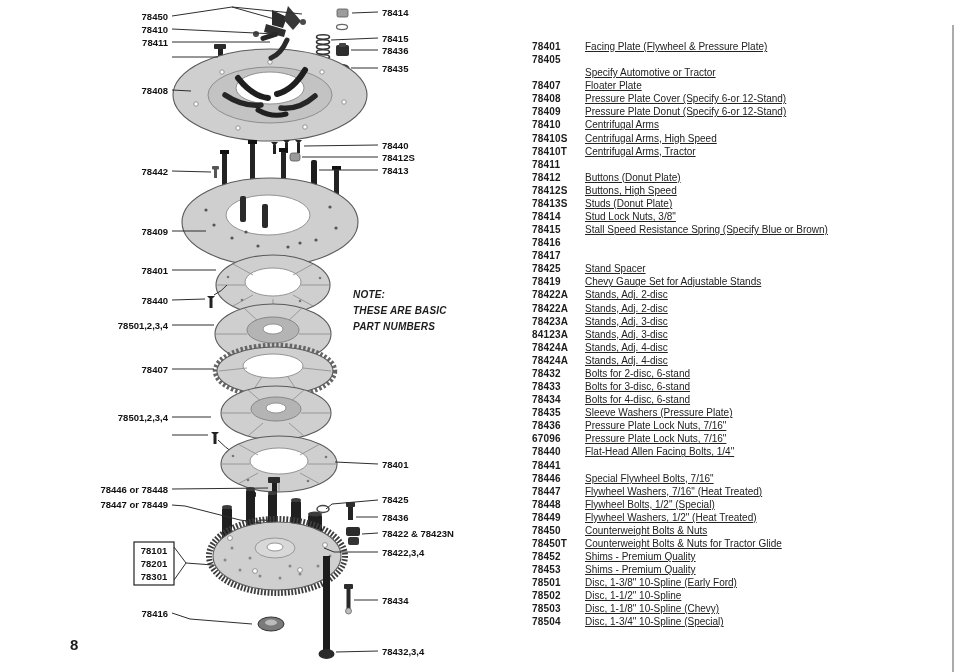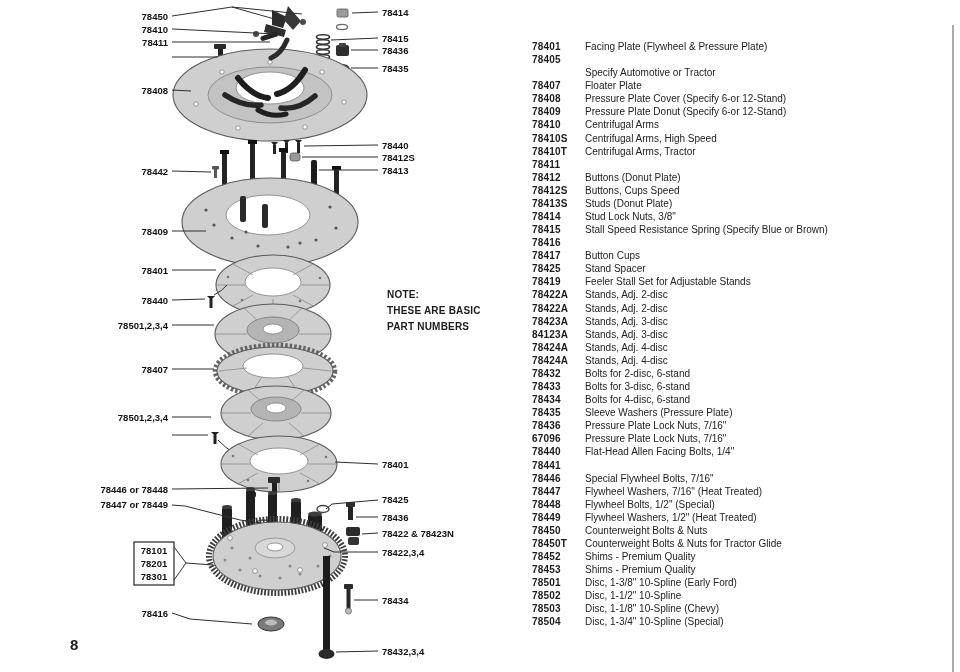--- a/index.html
+++ b/index.html
@@ -4,24 +4,24 @@
 <style>
   html,body{margin:0;padding:0;}
   body{
     width:960px;height:672px;position:relative;background:#ffffff;
     font-family:"Liberation Sans", sans-serif;color:#1c1c1c;overflow:hidden;
   }
   
   .parts-list{position:absolute;left:532px;top:40px;width:424px;}
   .part-row{display:flex;height:13.08px;line-height:13.08px;font-size:10px;}
   .part-num{width:53px;font-weight:bold;letter-spacing:.2px;}
-  .part-desc{flex:1;color:#222;}
+  .part-desc{flex:1;color:#222;text-decoration:underline;}
   
-  .note{position:absolute;left:387px;top:287px;font-size:10px;font-weight:bold;
-        line-height:16px;letter-spacing:.2px;}
+  .note{position:absolute;left:353px;top:287px;font-size:10px;font-weight:bold;
+        line-height:16px;letter-spacing:.2px;font-style:italic;}
   
   .page-num{position:absolute;left:70px;top:636px;font-size:15px;font-weight:bold;}
   
   .page-edge{position:absolute;left:952px;top:25px;width:2px;height:647px;background:#ababab;}
   
   svg{position:absolute;left:0;top:0;font-family:"Liberation Sans", sans-serif;}
   svg text{font-size:9.5px;font-weight:bold;fill:#111;}
   .lead{stroke:#2e2e2e;stroke-width:1;fill:none;}
   .plate{fill:#cfcfcf;stroke:#5a5a5a;stroke-width:1.1;}
   .hole{fill:#ffffff;stroke:#8a8a8a;stroke-width:.9;}
@@ -409,21 +409,21 @@
     <span class="part-num">78411</span>
   </div>
 
   <div class="part-row">
     <span class="part-num">78412</span>
     <span class="part-desc">Buttons (Donut Plate)</span>
   </div>
 
   <div class="part-row">
     <span class="part-num">78412S</span>
-    <span class="part-desc">Buttons, Cups Speed</span>
+    <span class="part-desc">Buttons, High Speed</span>
   </div>
 
   <div class="part-row">
     <span class="part-num">78413S</span>
     <span class="part-desc">Studs (Donut Plate)</span>
   </div>
 
   <div class="part-row">
     <span class="part-num">78414</span>
     <span class="part-desc">Stud Lock Nuts, 3/8"</span>
@@ -433,31 +433,30 @@
     <span class="part-num">78415</span>
     <span class="part-desc">Stall Speed Resistance Spring (Specify Blue or Brown)</span>
   </div>
 
   <div class="part-row">
     <span class="part-num">78416</span>
   </div>
 
   <div class="part-row">
     <span class="part-num">78417</span>
-    <span class="part-desc">Button Cups</span>
   </div>
 
   <div class="part-row">
     <span class="part-num">78425</span>
     <span class="part-desc">Stand Spacer</span>
   </div>
 
   <div class="part-row">
     <span class="part-num">78419</span>
-    <span class="part-desc">Feeler Stall Set for Adjustable Stands</span>
+    <span class="part-desc">Chevy Gauge Set for Adjustable Stands</span>
   </div>
 
   <div class="part-row">
     <span class="part-num">78422A</span>
     <span class="part-desc">Stands, Adj. 2-disc</span>
   </div>
 
   <div class="part-row">
     <span class="part-num">78422A</span>
     <span class="part-desc">Stands, Adj. 2-disc</span>

